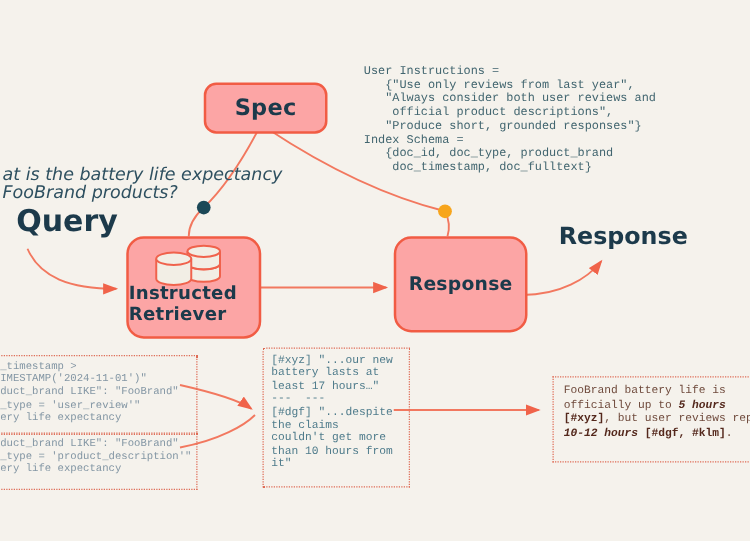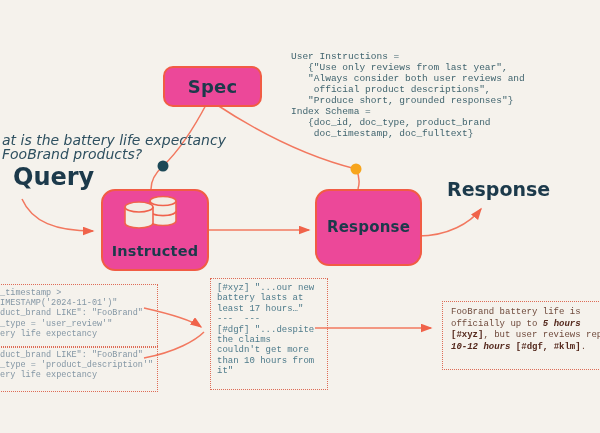--- a/index.html
+++ b/index.html
@@ -3,28 +3,28 @@
 <meta charset="utf-8">
 <style>
   html,body{margin:0;padding:0;background:#e9e6df;}
   .canvas{
     position:relative;width:600px;height:433px;overflow:hidden;
     background:#F5F2EC;font-family:"DejaVu Sans",sans-serif;
   }
   .wires{position:absolute;left:0;top:0;width:600px;height:433px;pointer-events:none;}
 
   .node{
-    position:absolute;background:#ec4899;border:2.5px solid #F15C44;
+    position:absolute;background:#fca5a5;border:2.5px solid #F15C44;
     color:#1C3A4B;display:flex;align-items:center;justify-content:center;
     text-align:center;font-weight:600;letter-spacing:.2px;
   }
   .node-spec{left:163px;top:66px;width:95px;height:37px;border-radius:10px;font-size:18px;}
   .node-retriever{left:101px;top:189px;width:104px;height:78px;border-radius:14px;}
   .node-generator{left:315px;top:189px;width:103px;height:73px;border-radius:14px;font-size:15px;line-height:21px;}
-  .retriever-inner{position:absolute;left:0;top:52px;width:100%;text-align:center;font-size:14.5px;line-height:17px;}
+  .retriever-inner{position:absolute;left:0;top:36px;width:100%;text-align:left;font-size:14.5px;line-height:17px;}
   .db-icon{position:absolute;left:121px;top:193px;}
 
   .big-label{position:absolute;color:#1C3A4B;font-weight:600;}
   .label-query{left:13px;top:163px;font-size:24px;}
   .label-response{left:447px;top:178px;font-size:19px;}
 
   .question{
     position:absolute;left:2px;top:134px;color:#2E5060;font-size:14px;
     line-height:13.5px;font-style:italic;font-weight:500;white-space:pre;
   }
@@ -82,20 +82,21 @@
    "Always consider both user reviews and
     official product descriptions",
    "Produce short, grounded responses"}
 Index Schema =
    {doc_id, doc_type, product_brand
     doc_timestamp, doc_fulltext}</div>
 
   <div class="node node-retriever">
     <div class="retriever-inner">
       <div>Instructed</div>
+      <div>Retriever</div>
     </div>
   </div>
 
   <svg class="db-icon" width="62" height="42" viewBox="0 0 62 42">
     <g fill="#F2EEE5" stroke="#F0624C" stroke-width="1.6" stroke-linejoin="round">
       <path d="M29,18 v10 a13,4.5 0 0 0 26,0 v-10"></path>
       <ellipse cx="42" cy="18" rx="13" ry="4.5"></ellipse>
       <path d="M29,8 v10 a13,4.5 0 0 0 26,0 V8"></path>
       <ellipse cx="42" cy="8" rx="13" ry="4.5"></ellipse>
       <path d="M4,14 v16 a14,5 0 0 0 28,0 V14"></path>

